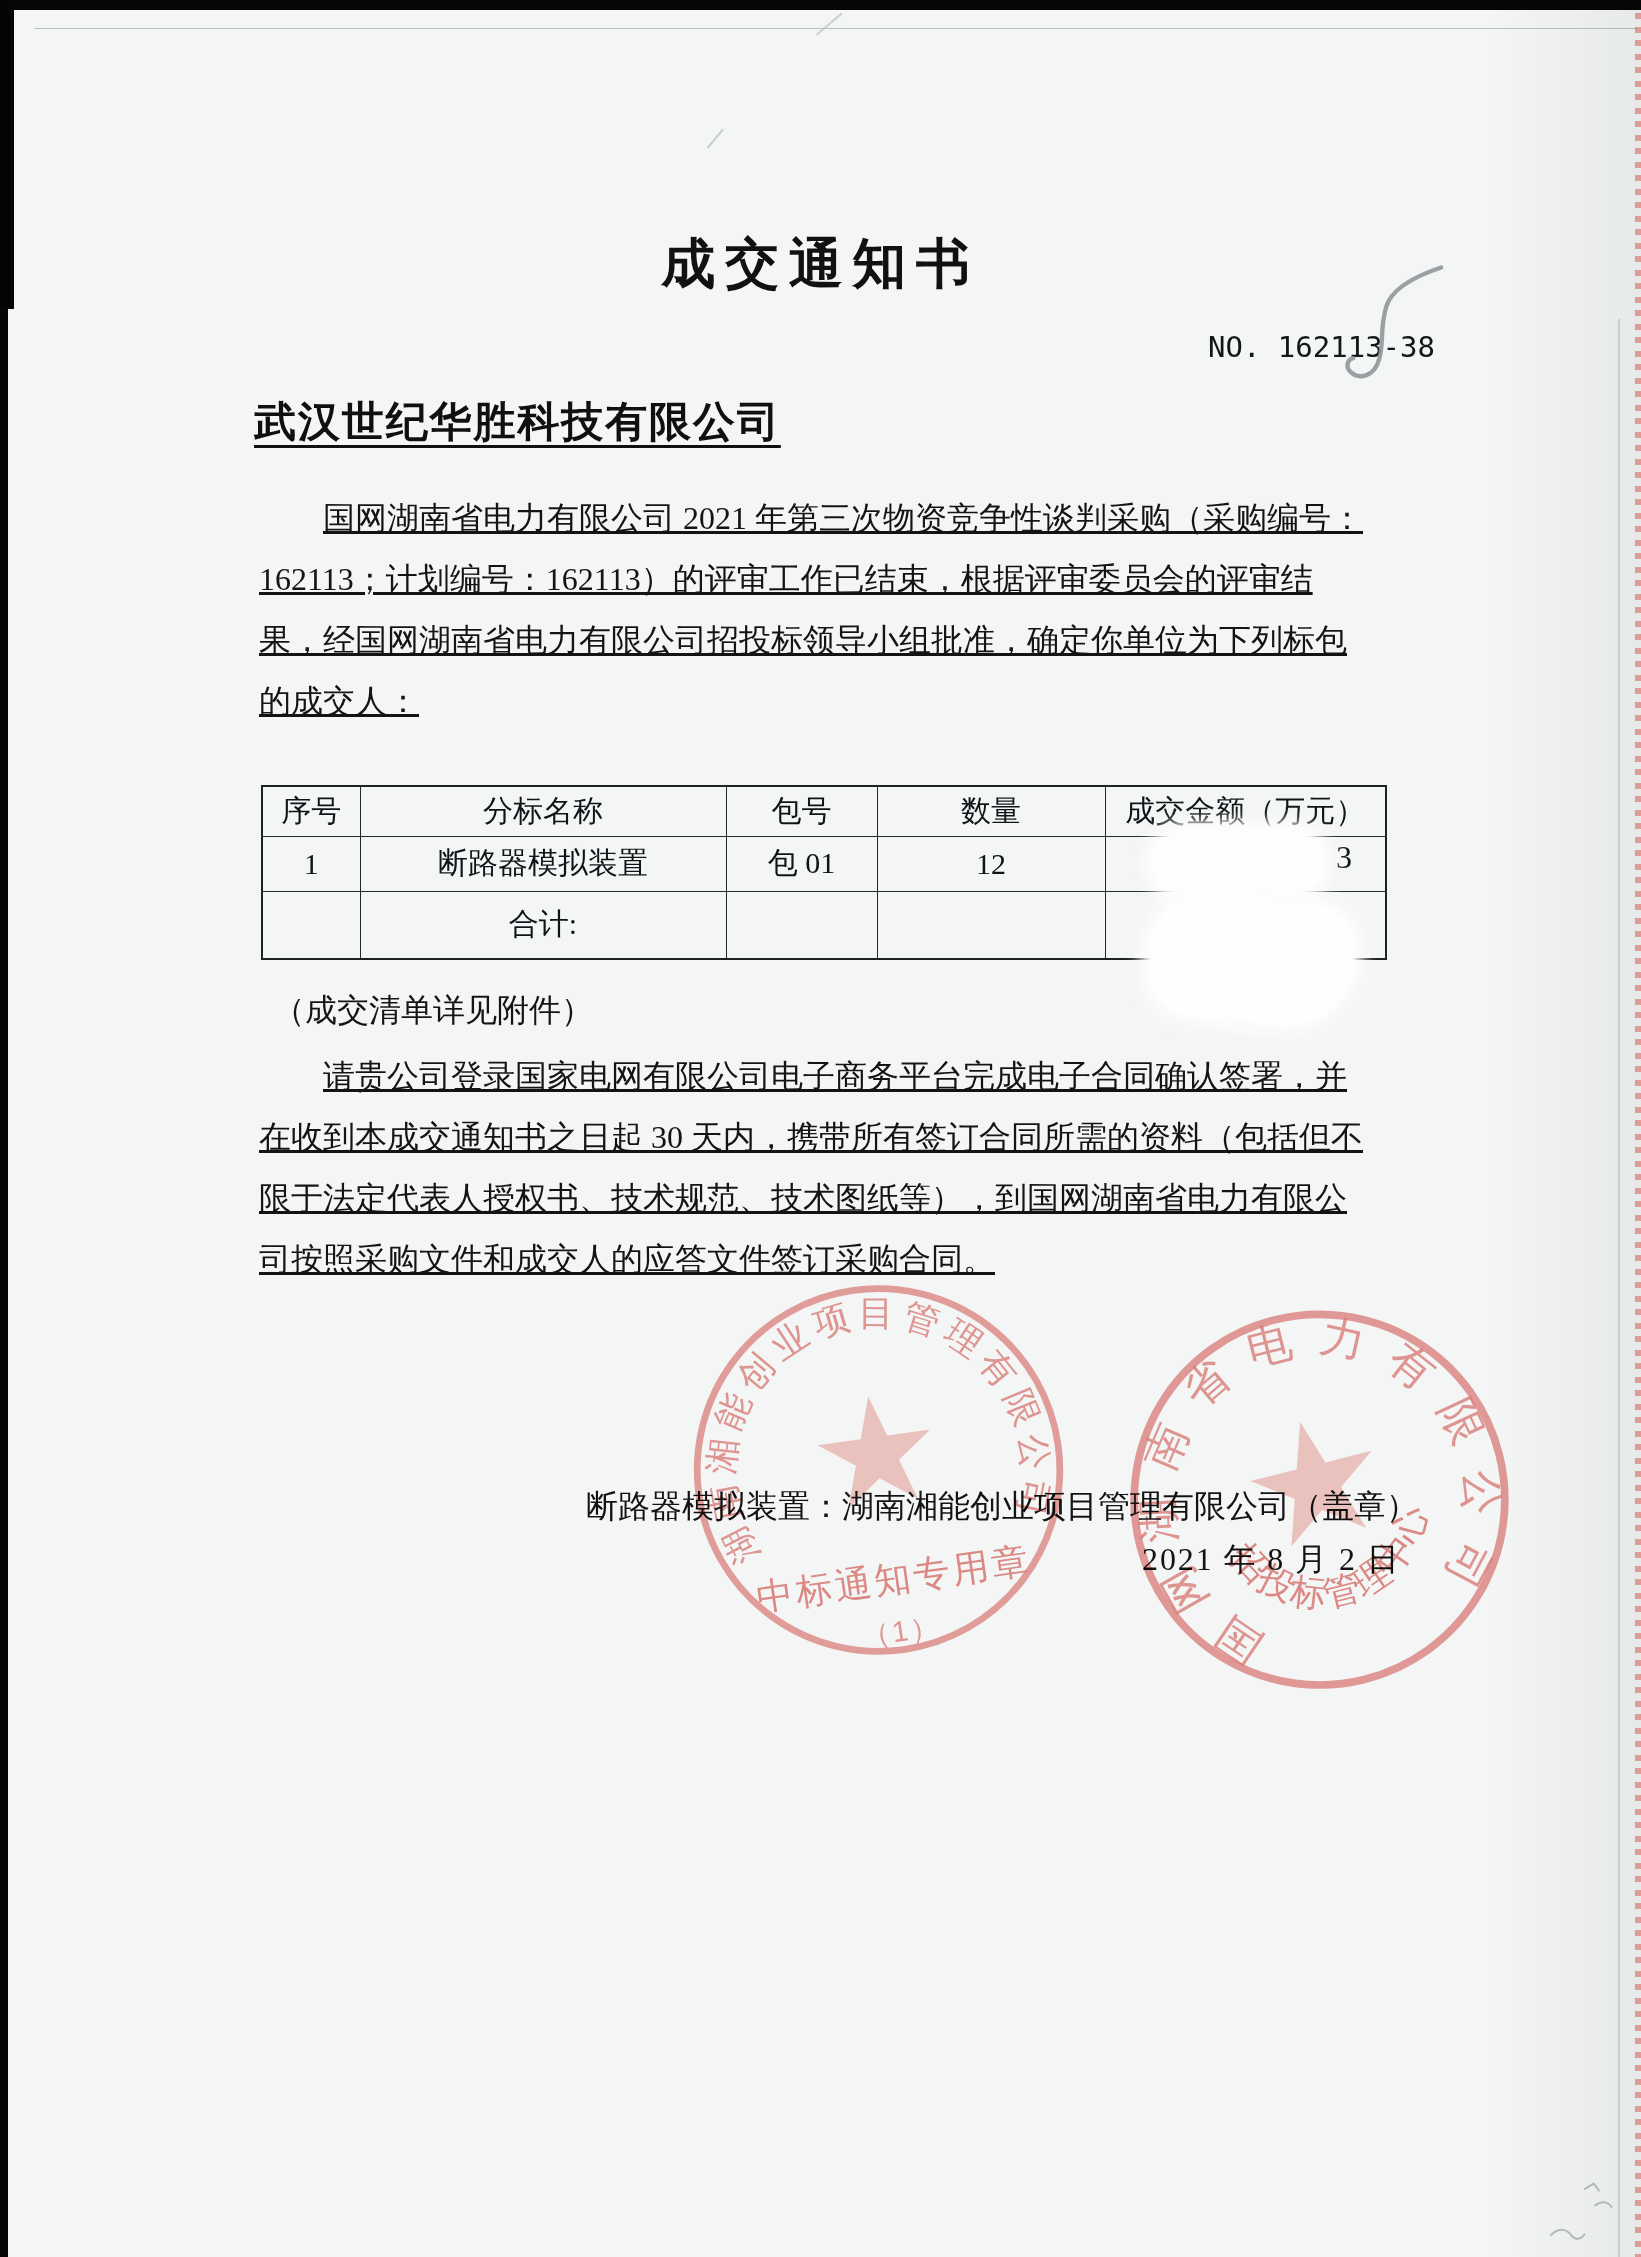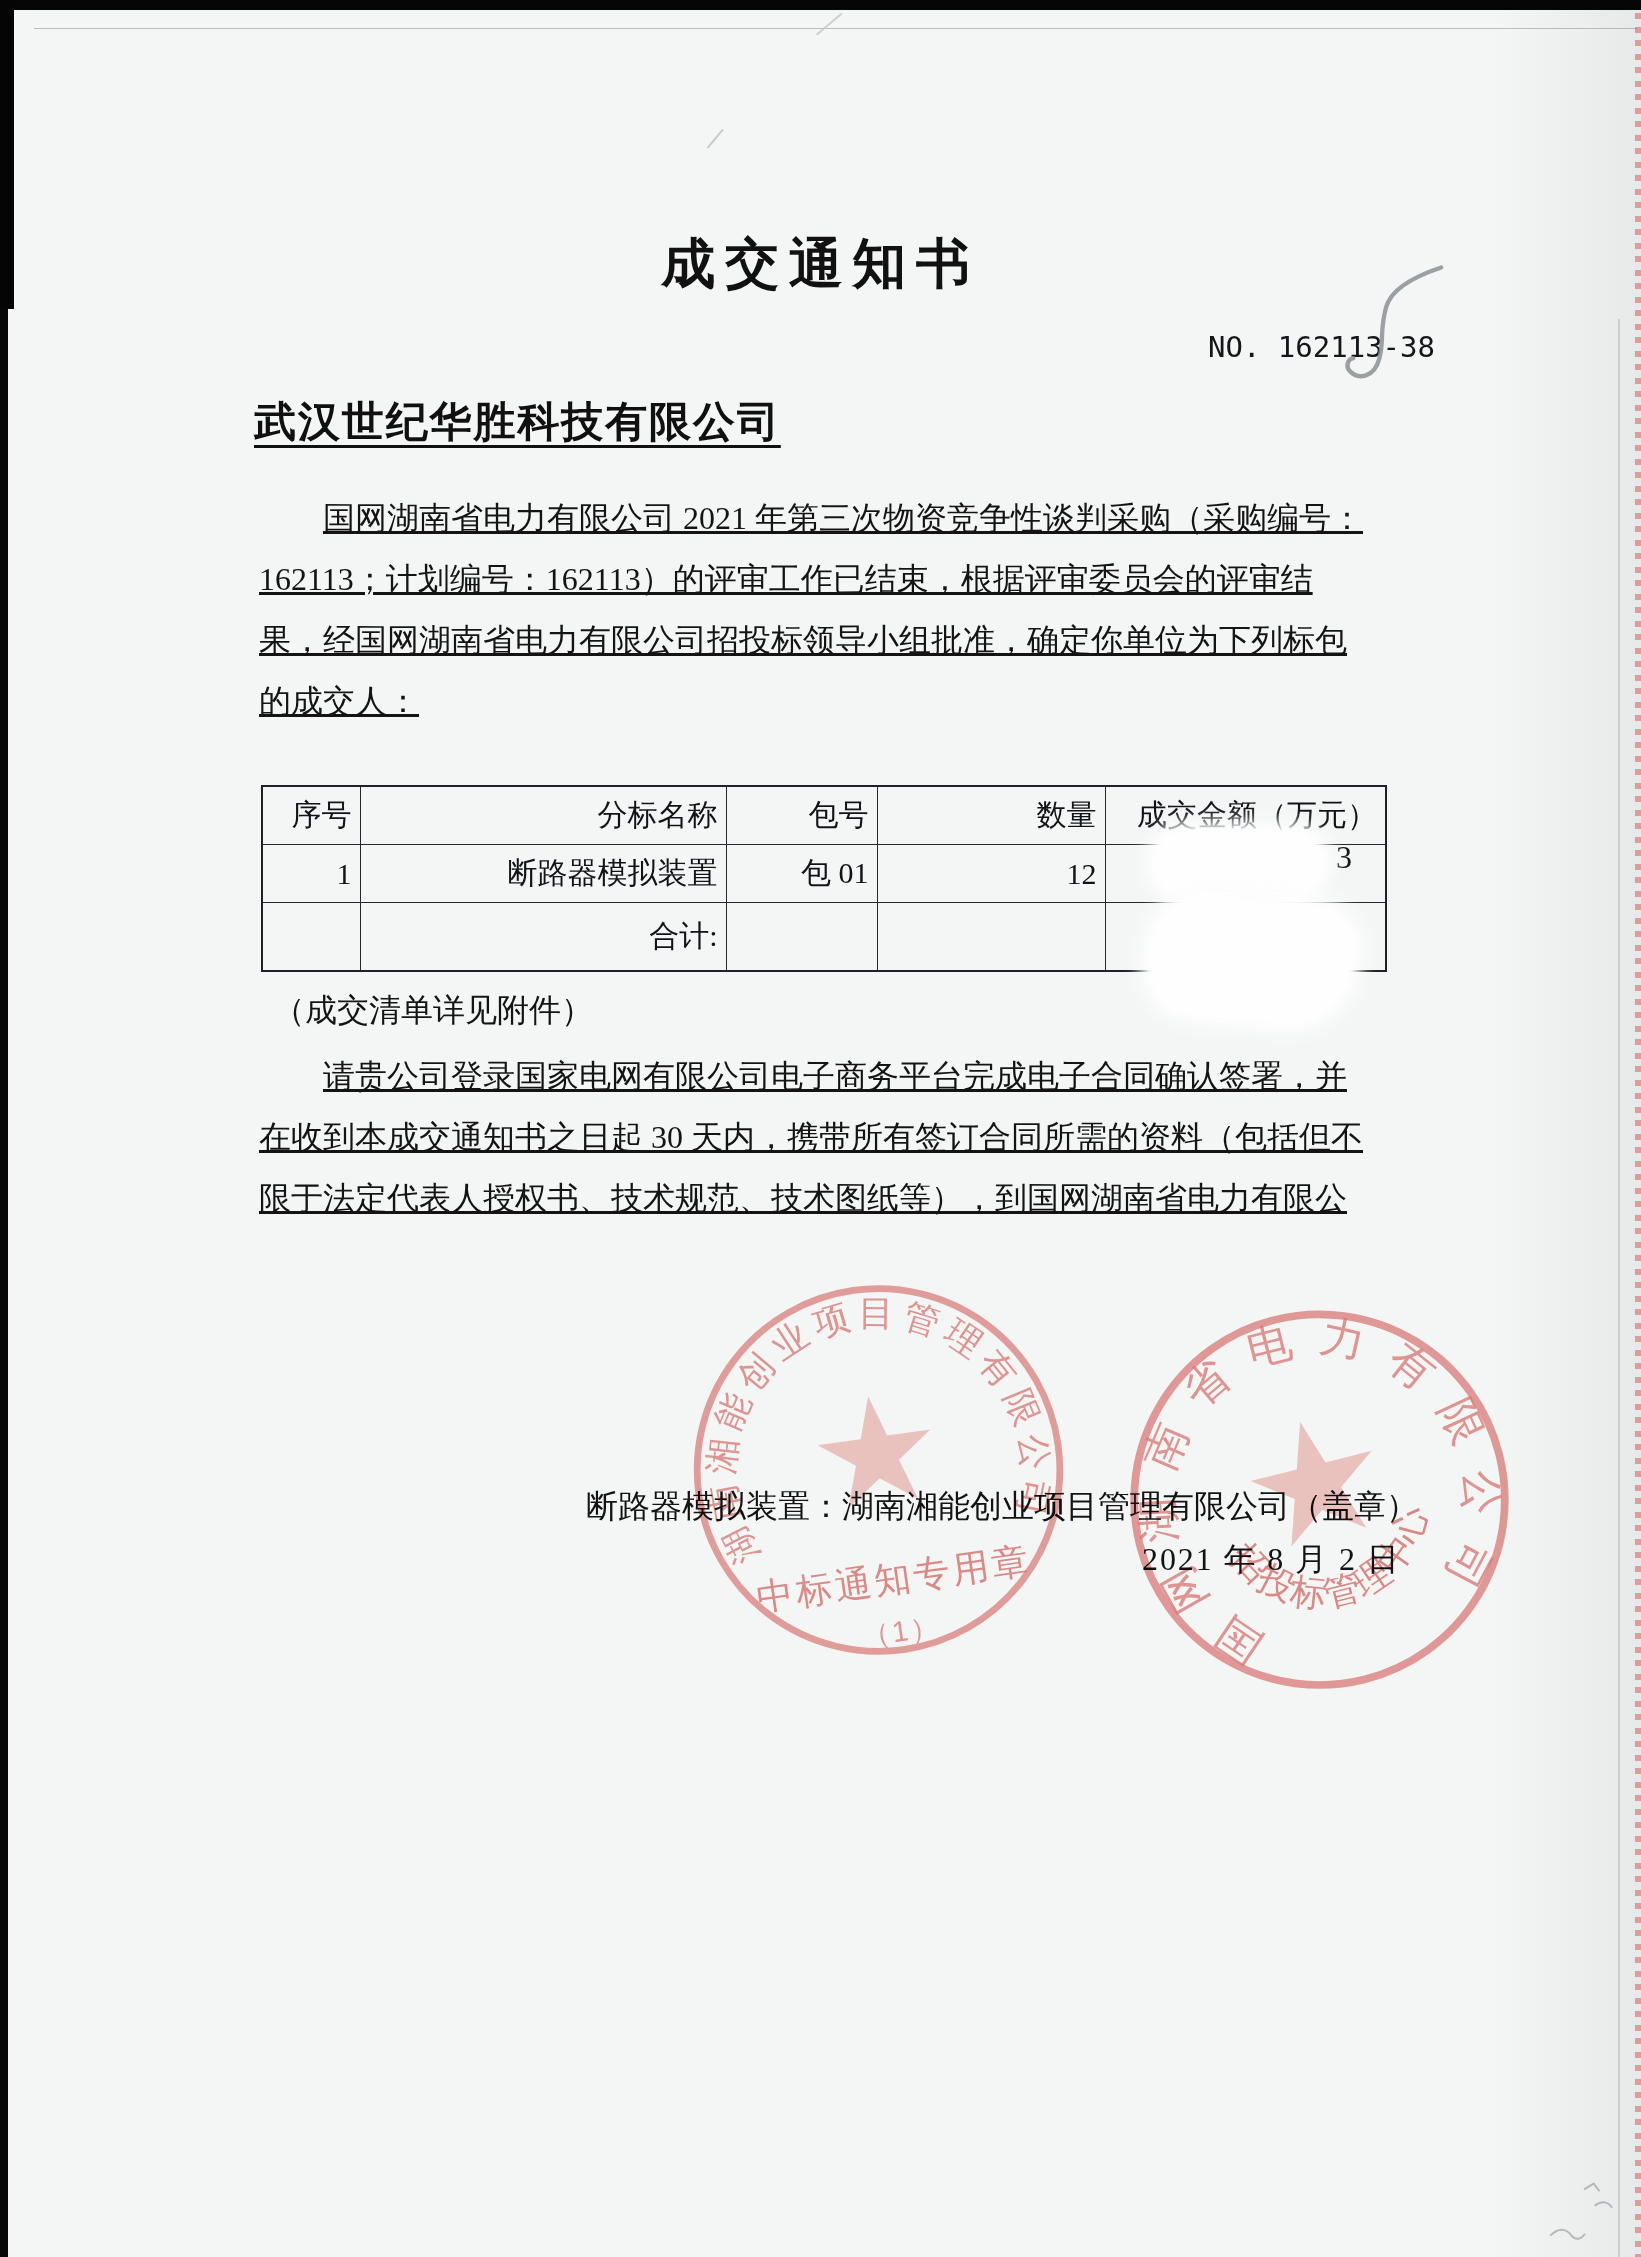--- a/index.html
+++ b/index.html
@@ -28,22 +28,22 @@
   
   .para{position:absolute;left:259px;width:1173px;font-size:32px;color:#141414;}
   .para .ln{height:61px;line-height:61px;white-space:nowrap;text-decoration:underline;}
   .para .indent{padding-left:64px;}
   #para1{top:488px;}
   #para2{top:1046px;}
   .attach-note{position:absolute;left:259px;top:989px;font-size:32px;color:#141414;margin-left:14px;}
   
   table.award{position:absolute;left:261px;top:785px;width:1123px;border-collapse:collapse;
               table-layout:fixed;font-size:30px;color:#101418;}
-  table.award th,table.award td{border:1.9px solid #23282c;text-align:right;vertical-align:middle;
-              font-weight:normal;padding:8px;overflow:hidden;}
+  table.award th,table.award td{border:1.9px solid #23282c;text-align:center;vertical-align:middle;
+              font-weight:normal;padding:0;overflow:hidden;}
   table.award{border:2.9px solid #1d2226;}
   tr.hdr{height:50px;} tr.r1{height:55px;} tr.r2{height:68px;}
   
   .blob{position:absolute;background:#fdfefd;filter:blur(2.9px);
         box-shadow:0 0 13.5px 8.7px rgba(252,253,252,.95);}
   #blob1{left:1152px;top:830px;width:172px;height:66px;border-radius:33px;}
   #blob2{left:1149px;top:898px;width:205px;height:124px;border-radius:58px 44px 68px 48px;transform:rotate(6deg);}
   .amount-digit{position:absolute;left:1336px;top:839px;font-size:32px;color:#15181b;}
   
   .sig{position:absolute;font-size:32px;color:#131313;white-space:nowrap;}
@@ -117,20 +117,21 @@
 
   <div class="amount-digit">3</div>
   <div class="blob" id="blob1"></div>
   <div class="blob" id="blob2"></div>
 
   <div class="attach-note">（成交清单详见附件）</div>
   <div class="para" id="para2">
     <div class="ln indent">请贵公司登录国家电网有限公司电子商务平台完成电子合同确认签署，并</div>
     <div class="ln">在收到本成交通知书之日起 30 天内，携带所有签订合同所需的资料（包括但不</div>
     <div class="ln">限于法定代表人授权书、技术规范、技术图纸等），到国网湖南省电力有限公</div>
+    <div class="ln">司按照采购文件和成交人的应答文件签订采购合同。</div>
   </div>
 
   <div class="sig" id="agency-line">断路器模拟装置：湖南湘能创业项目管理有限公司（盖章）</div>
   <div class="sig" id="date-line">2021 年 8 月 2 日</div>
 
   <svg class="stamp" id="stamp-left" width="415" height="434" viewBox="0 0 430 450">
     <g transform="rotate(-8 215 225)" fill="none">
       <circle cx="215" cy="225" r="188" stroke="#dc6661" stroke-width="7" opacity="0.72"></circle>
       <path id="ringL" d="M 85,300 A 150,150 0 1 1 345,300"></path>
       <text font-size="37" letter-spacing="7" fill="#dd6a65" opacity="0.8" font-family="Liberation Sans, DejaVu Sans, sans-serif">

